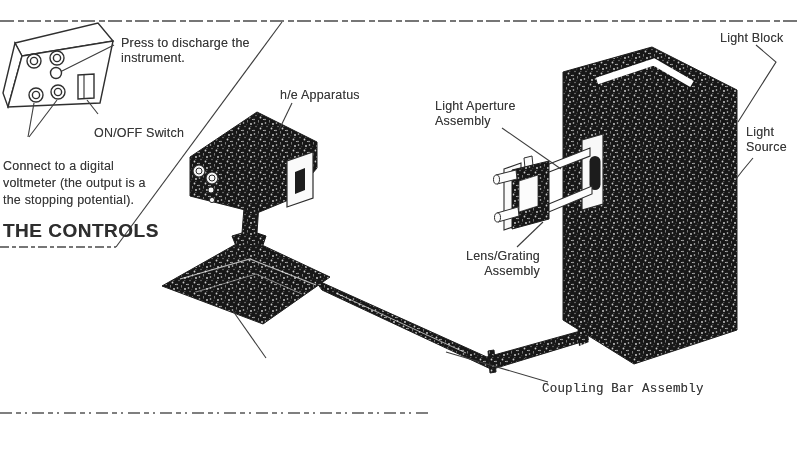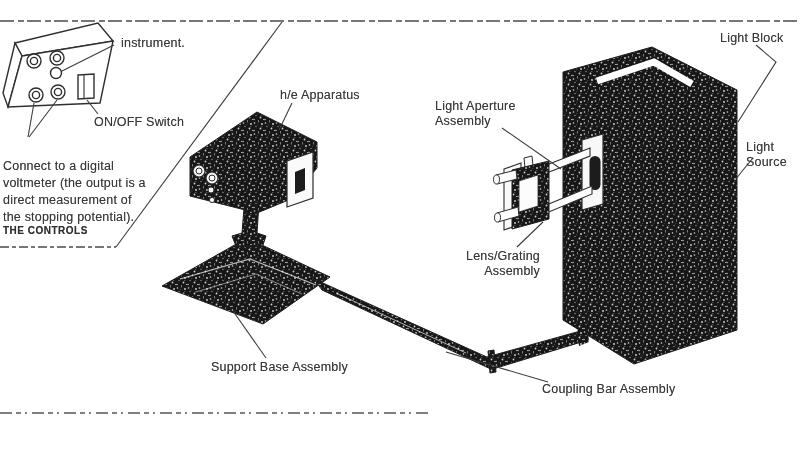--- a/index.html
+++ b/index.html
@@ -8,21 +8,21 @@
     font-family:"Liberation Sans",sans-serif;overflow:hidden;
   }
   .stage svg{position:absolute;left:0;top:0;}
   .lbl{
     position:absolute;font-size:12.5px;line-height:15px;color:#383838;
     letter-spacing:.2px;white-space:nowrap;
     text-shadow:0 0 .5px rgba(70,70,70,.6);
   }
   .lbl .ln{display:block;}
   .lh17{line-height:17px;}
-  .heading{font-weight:bold;font-size:10px;letter-spacing:.5px;color:#2e2e2e;}
+  .heading{font-weight:bold;font-size:19px;letter-spacing:.5px;color:#2e2e2e;}
 </style>
 </head>
 <body>
 
 <div class="stage">
 
   <svg width="800" height="459" viewBox="0 0 800 459">
     <defs>
       <pattern id="speck" width="11" height="11" patternUnits="userSpaceOnUse">
         <rect width="11" height="11" fill="#171717"></rect>
@@ -122,50 +122,49 @@
     <line x1="292" y1="103" x2="279" y2="130" stroke="#3c3c3c" stroke-width="1.1"></line>
     <line x1="502" y1="128" x2="561" y2="169" stroke="#3c3c3c" stroke-width="1.1"></line>
     <polyline points="756,45 776,62 738,122" fill="none" stroke="#3c3c3c" stroke-width="1.1"></polyline>
     <polyline points="753,158 743,170 736,179" fill="none" stroke="#3c3c3c" stroke-width="1.1"></polyline>
     <line x1="517" y1="247" x2="543" y2="222" stroke="#3c3c3c" stroke-width="1.1"></line>
     <line x1="266" y1="358" x2="233" y2="311" stroke="#3c3c3c" stroke-width="1.1"></line>
     <line x1="548" y1="382" x2="446" y2="352" stroke="#3c3c3c" stroke-width="1.1"></line>
   </svg>
 
   <div class="lbl" style="left:121px;top:36px;">
+    <span class="ln">Press to discharge the</span>
     <span class="ln">instrument.</span>
   </div>
 
-  <div class="lbl" style="left:94px;top:115px;">ON/OFF Switch</div>
+  <div class="lbl" style="left:94px;top:126px;">ON/OFF Switch</div>
 
   <div class="lbl lh17" style="left:3px;top:138px;margin-top:20px;">
     <span class="ln">Connect to a digital</span>
     <span class="ln">voltmeter (the output is a</span>
-    <span class="ln">direct measurement of</span>
     <span class="ln">the stopping potential).</span>
   </div>
 
   <div class="lbl heading" style="left:3px;top:223px;">THE CONTROLS</div>
 
   <div class="lbl" style="left:280px;top:88px;">h/e Apparatus</div>
 
   <div class="lbl" style="left:435px;top:99px;">
     <span class="ln">Light Aperture</span>
     <span class="ln">Assembly</span>
   </div>
 
   <div class="lbl" style="left:690px;top:31px;margin-left:30px;">Light Block</div>
 
-  <div class="lbl" style="left:746px;top:140px;">
+  <div class="lbl" style="left:746px;top:125px;">
     <span class="ln">Light</span>
     <span class="ln">Source</span>
   </div>
 
   <div class="lbl" style="left:466px;top:249px;text-align:right;">
     <span class="ln">Lens/Grating</span>
     <span class="ln">Assembly</span>
   </div>
 
-  <div class="lbl" style="left:211px;top:360px;">Support Base Assembly</div>
 
-  <div class="lbl" style="left:542px;top:382px;">Coupling Bar Assembly</div>
+  <div class="lbl" style="left:542px;top:382px;font-family:Liberation Mono, monospace;">Coupling Bar Assembly</div>
 
 </div>
 
 </body></html>

